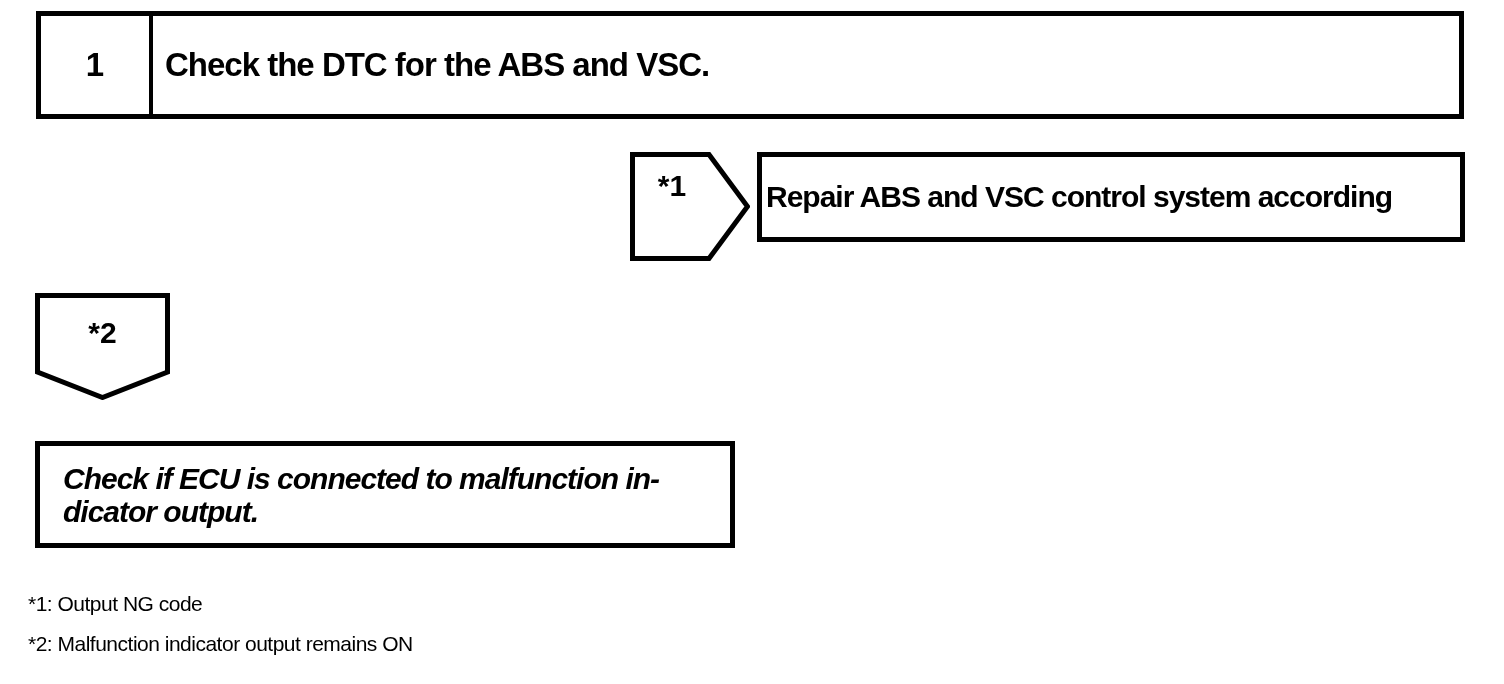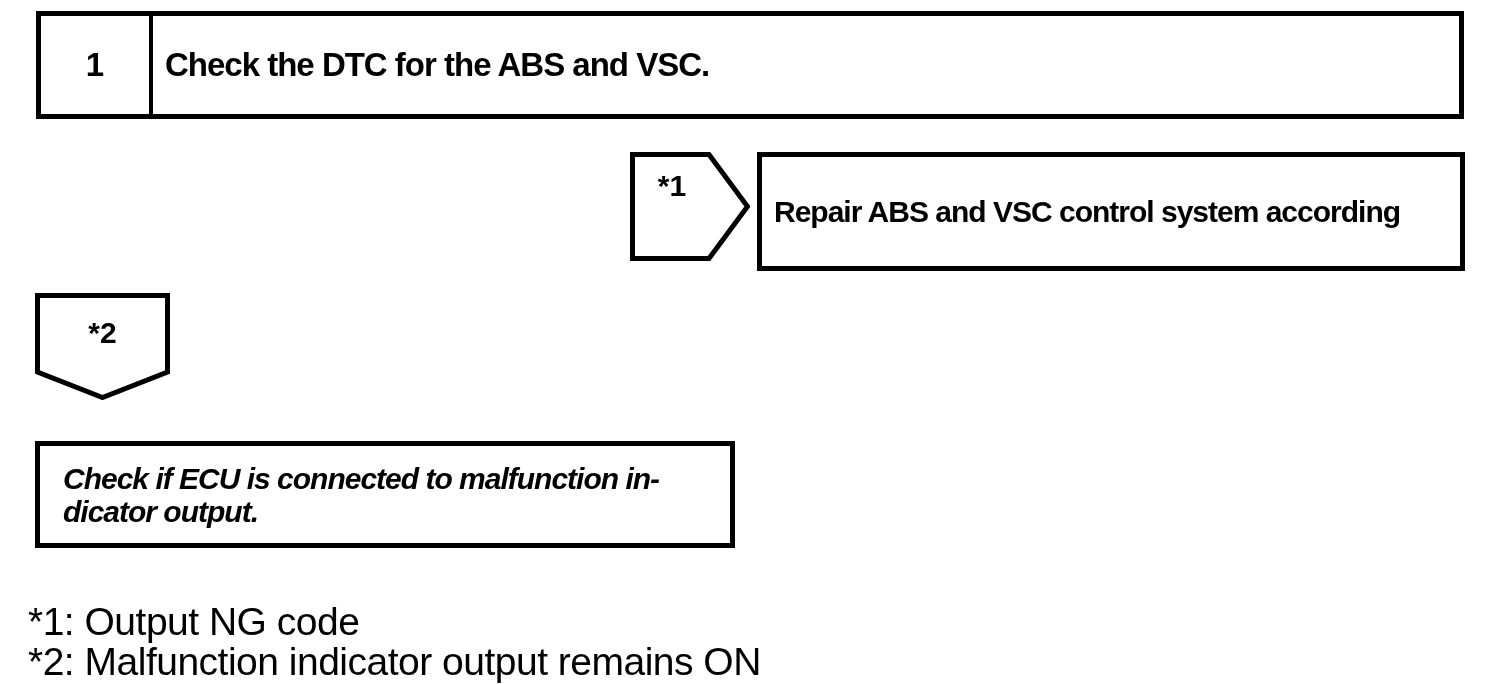--- a/index.html
+++ b/index.html
@@ -46,22 +46,22 @@
     display: flex;
     flex-direction: column;
     justify-content: center;
     font-weight: bold;
     font-size: 30px;
     letter-spacing: -1px;
   }
   .action-box .line { white-space: nowrap; }
   .repair-box {
     left: 757px; top: 152px;
-    width: 708px; height: 119px;
-    padding-left: 12px;
+    width: 708px; height: 90px;
+    padding-left: 4px;
     line-height: 34px;
   }
   .ecu-box {
     left: 35px; top: 441px;
     width: 700px; height: 107px;
     padding-left: 23px;
     line-height: 33px;
     font-style: italic;
   }
   .pent {
@@ -76,25 +76,24 @@
     align-items: center;
     justify-content: center;
     font-weight: bold;
     font-size: 30px;
   }
   .p1-label { left: 630px; top: 156px; width: 84px;  height: 60px; }
   .p2-label { left: 35px;  top: 293px; width: 135px; height: 80px; }
   .footnotes {
     position: absolute;
     left: 28px; top: 584px;
-    font-size: 39px;
+    font-size: 21px;
     line-height: 40px;
     letter-spacing: -0.5px;
     white-space: nowrap;
-    margin-top: 18px;
   }
 </style>
 </head>
 <body>
 
 <div class="canvas">
 
   <div class="box step-box">
     <div class="step-num-cell">1</div>
     <div class="step-title-cell">Check the DTC for the ABS and VSC.</div>

